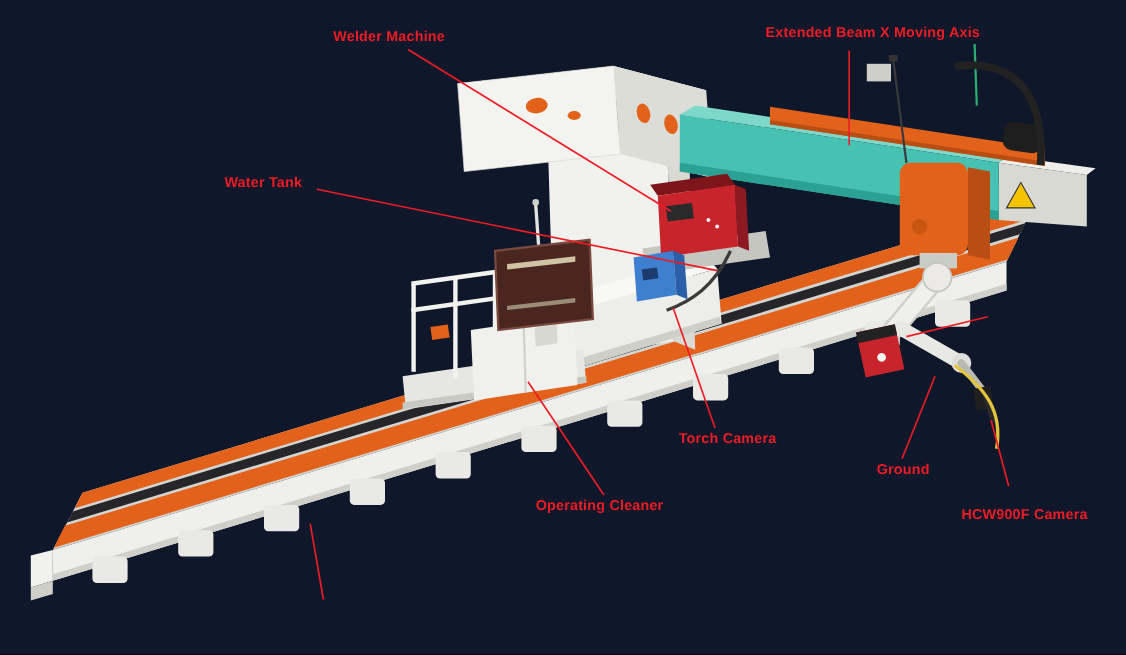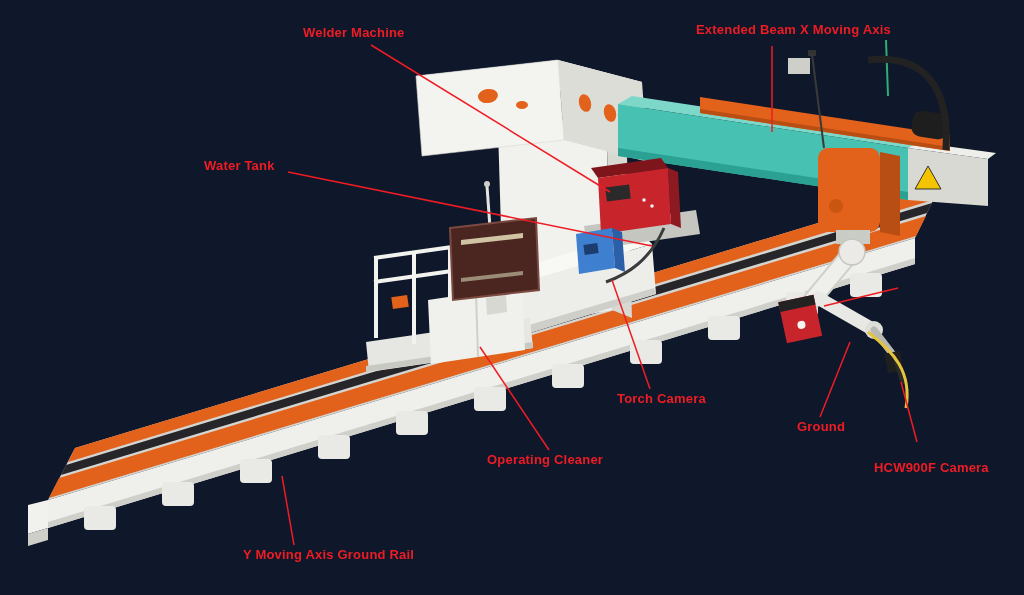--- a/index.html
+++ b/index.html
@@ -197,15 +197,14 @@
 
   <div class="label" style="left:303px;top:25px;">Welder Machine</div>
   <div class="label" style="left:696px;top:22px;">Extended Beam X Moving Axis</div>
   <div class="label" style="left:204px;top:158px;">Water Tank</div>
 
 
   <div class="label" style="left:617px;top:391px;">Torch Camera</div>
   <div class="label" style="left:797px;top:419px;">Ground</div>
   <div class="label" style="left:487px;top:452px;">Operating Cleaner</div>
   <div class="label" style="left:858px;top:460px;margin-left:16px;">HCW900F Camera</div>
-  <div class="label" style="left:243px;top:547px;">Y Moving Axis Ground Rail</div>
 
 </div>
 
 </body></html>

